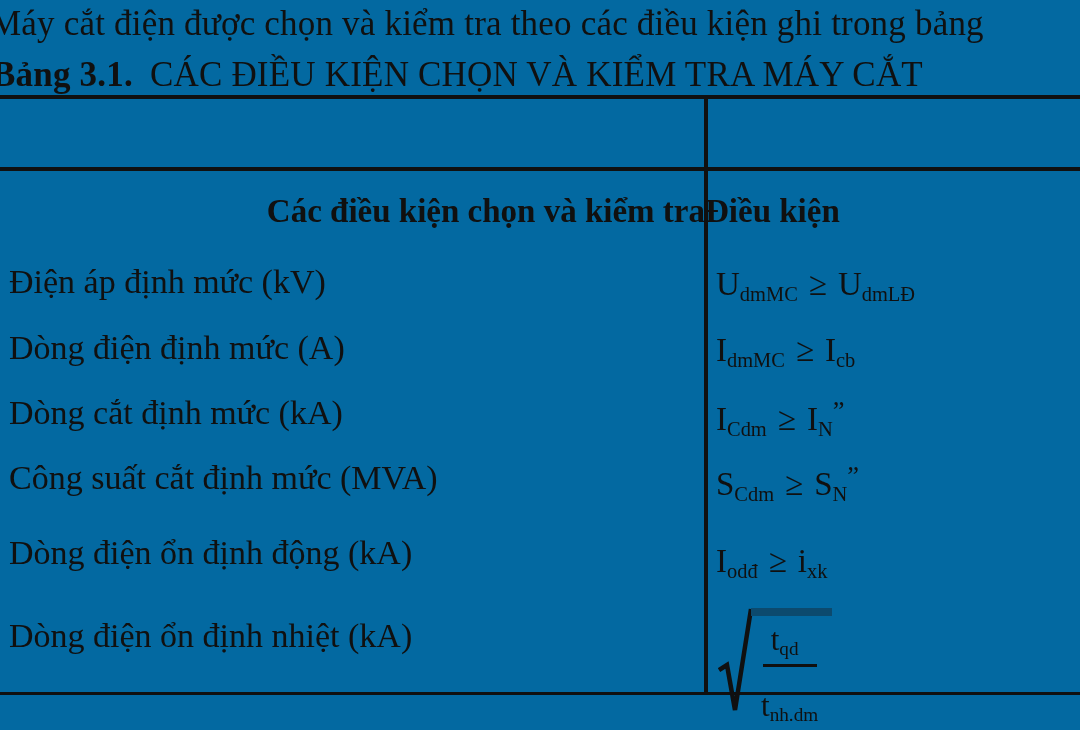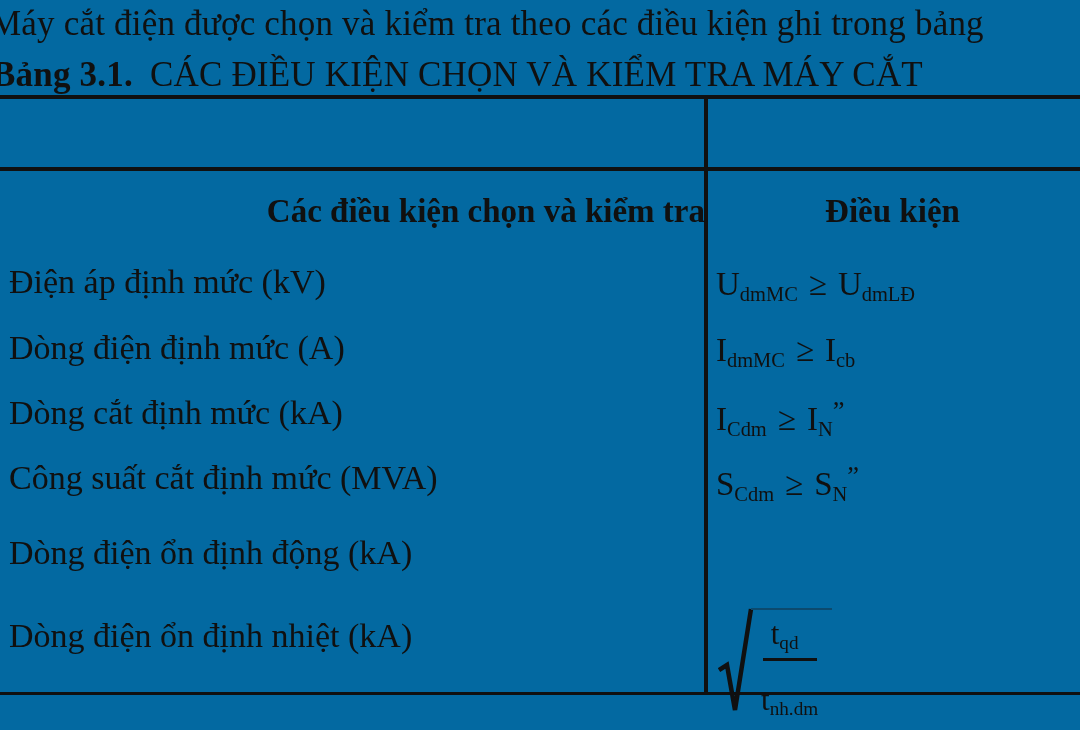--- a/index.html
+++ b/index.html
@@ -21,35 +21,35 @@
   .caption .cap-label{font-weight:bold;}
   .caption .cap-title{margin-left:17px;}
   .hline{position:absolute;left:0;width:1080px;height:3.5px;background:#101010;z-index:1;}
   .vline{position:absolute;left:704px;top:95px;width:3.5px;height:600px;background:#101010;z-index:1;}
   .cell{position:absolute;z-index:2;white-space:nowrap;}
   .th-left{
     left:0;top:193px;width:705px;text-align:right;
     font-weight:bold;font-size:33px;
   }
   .th-right{
-    left:705px;top:193px;width:375px;text-align:center;
+    left:705px;top:193px;width:375px;text-align:left;
     font-weight:bold;font-size:33px;
   }
   .crit{left:9px;font-size:34px;text-align:center;}
   .cond{left:716px;font-size:33px;}
   sub{font-size:0.62em;vertical-align:-0.28em;}
   sup.q{font-size:0.8em;vertical-align:0.38em;letter-spacing:-1px;}
   .op{margin:0 11px;}
   sub.inf{margin-left:7px;font-size:0.58em;}
   .cond-last{display:flex;align-items:flex-start;}
   .lhs6{margin-top:47px;display:inline-block;}
   .sqrt{display:inline-flex;align-items:flex-start;margin-left:4px;}
   .sqrt-svg{display:block;}
   .radicand{
-    border-top:2px solid #0c4a6e;
+    border-top:8px solid #0c4a6e;
     margin-left:-3px;margin-top:2px;
     padding:5px 14px 0 10px;display:inline-block;text-decoration:underline;
   }
   .frac{display:inline-flex;flex-direction:column;align-items:center;font-size:31px;line-height:1.12;}
   .fnum{border-bottom:3px solid #101010;padding:0 18px 4px 8px;}
   .fden{padding-top:22px;}
 </style>
 </head>
 <body>
 
@@ -85,20 +85,23 @@
   </div>
 
   <div class="cell cond" style="top:396px">
     <span>I</span><sub>Cdm</sub><span class="op">≥</span><span>I</span><sub>N</sub><sup class="q">”</sup>
   </div>
 
   <div class="cell cond" style="top:461px">
     <span>S</span><sub>Cdm</sub><span class="op">≥</span><span>S</span><sub>N</sub><sup class="q">”</sup>
   </div>
 
+  <div class="cell cond" style="top:543px">
+    <span>I</span><sub>odđ</sub><span class="op">≥</span><span>i</span><sub>xk</sub>
+  </div>
 
   <div class="cell cond cond-last" style="top:606px;left:714px">
     <span class="sqrt">
       <svg class="sqrt-svg" width="36" height="114" viewBox="0 0 36 114">
         <path d="M1 64 L9 59 L17 104 L33 3" stroke="#101010" stroke-width="4.5" fill="none" stroke-linejoin="miter"></path>
       </svg>
       <span class="radicand">
         <span class="frac">
           <span class="fnum"><span>t</span><sub>qd</sub></span>
           <span class="fden"><span>t</span><sub>nh.dm</sub></span>

